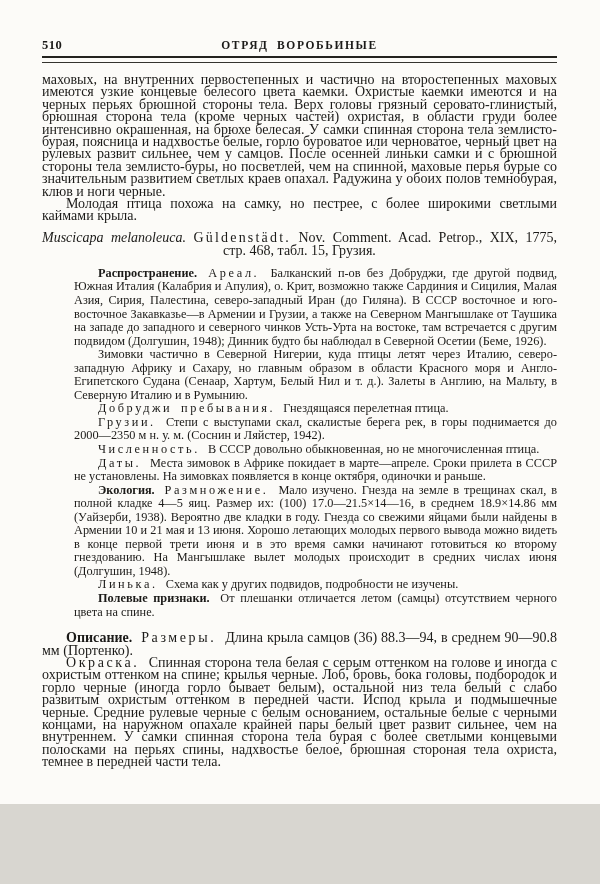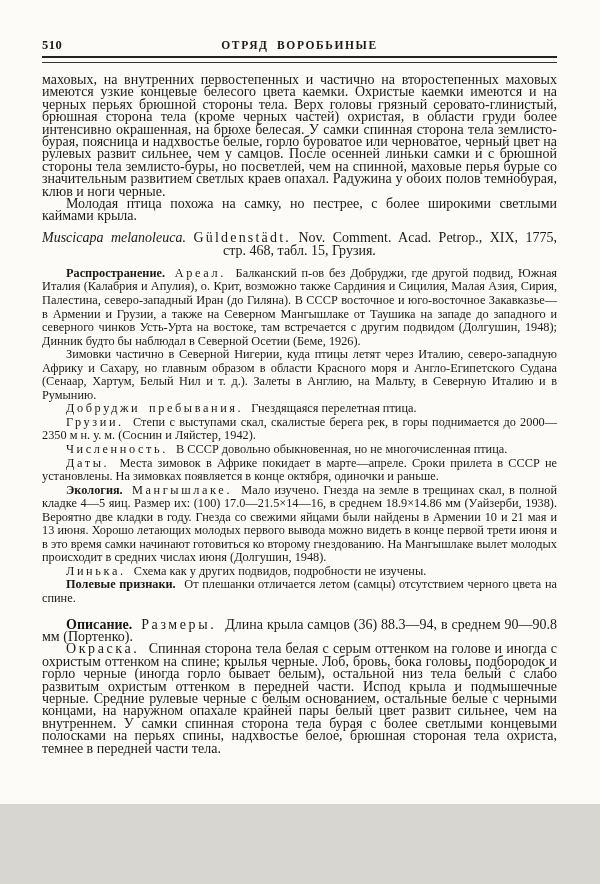--- a/index.html
+++ b/index.html
@@ -18,21 +18,21 @@
   .runtitle {
     position:absolute; left:0; right:0; top:1px; text-align:center;
     font-weight:bold; font-size:11.5px; letter-spacing:1.6px; word-spacing:4px;
   }
   .double-rule { margin-top:2px; height:4px; border-top:2px solid #24231f; border-bottom:1px solid #34332e; }
 
   p { margin:0; text-align:justify; text-indent:24px; }
   p.noindent { text-indent:0; }
 
   .small { font-size:14px; line-height:12.4px; }
-  .main  { font-size:12.3px; line-height:13.55px; }
+  .main  { font-size:12.3px; line-height:13.55px;margin-left:32px; }
 
   .tail { margin-top:11px; }
 
   .species-heading {
     margin:19px 0 0 0; text-align:center; font-size:13px; font-weight:normal; line-height:15px;
   }
   .species-heading .ru { font-weight:bold; word-spacing:3px; }
   .species-heading .lat { font-style:italic; word-spacing:3px; }
   .species-heading .auth { letter-spacing:2.5px; }
 
@@ -96,21 +96,21 @@
     <p>
       <span class="lead lead-spaced">Численность.</span>
       <span>В СССР довольно обыкновенная, но не многочисленная птица.</span>
     </p>
     <p>
       <span class="lead lead-spaced">Даты.</span>
       <span>Места зимовок в Африке покидает в марте—апреле. Сроки прилета в СССР не установлены. На зимовках появляется в конце октября, одиночки и раньше.</span>
     </p>
     <p>
       <span class="lead lead-bold">Экология.</span>
-      <span class="lead lead-spaced">Мангышлаке.</span>
+      <span class="lead lead-spaced">Размножение.</span>
       <span>Мало изучено. Гнезда на земле в трещинах скал, в полной кладке 4—5 яиц. Размер их: (100) 17.0—21.5×14—16, в среднем 18.9×14.86 мм (Уайзерби, 1938). Вероятно две кладки в году. Гнезда со свежими яйцами были найдены в Армении 10 и 21 мая и 13 июня. Хорошо летающих молодых первого вывода можно видеть в конце первой трети июня и в это время самки начинают готовиться ко второму гнездованию. На Мангышлаке вылет молодых происходит в средних числах июня (Долгушин, 1948).</span>
     </p>
     <p>
       <span class="lead lead-spaced">Линька.</span>
       <span>Схема как у других подвидов, подробности не изучены.</span>
     </p>
     <p>
       <span class="lead lead-bold">Полевые признаки.</span>
       <span>От плешанки отличается летом (самцы) отсутствием черного цвета на спине.</span>
     </p>

